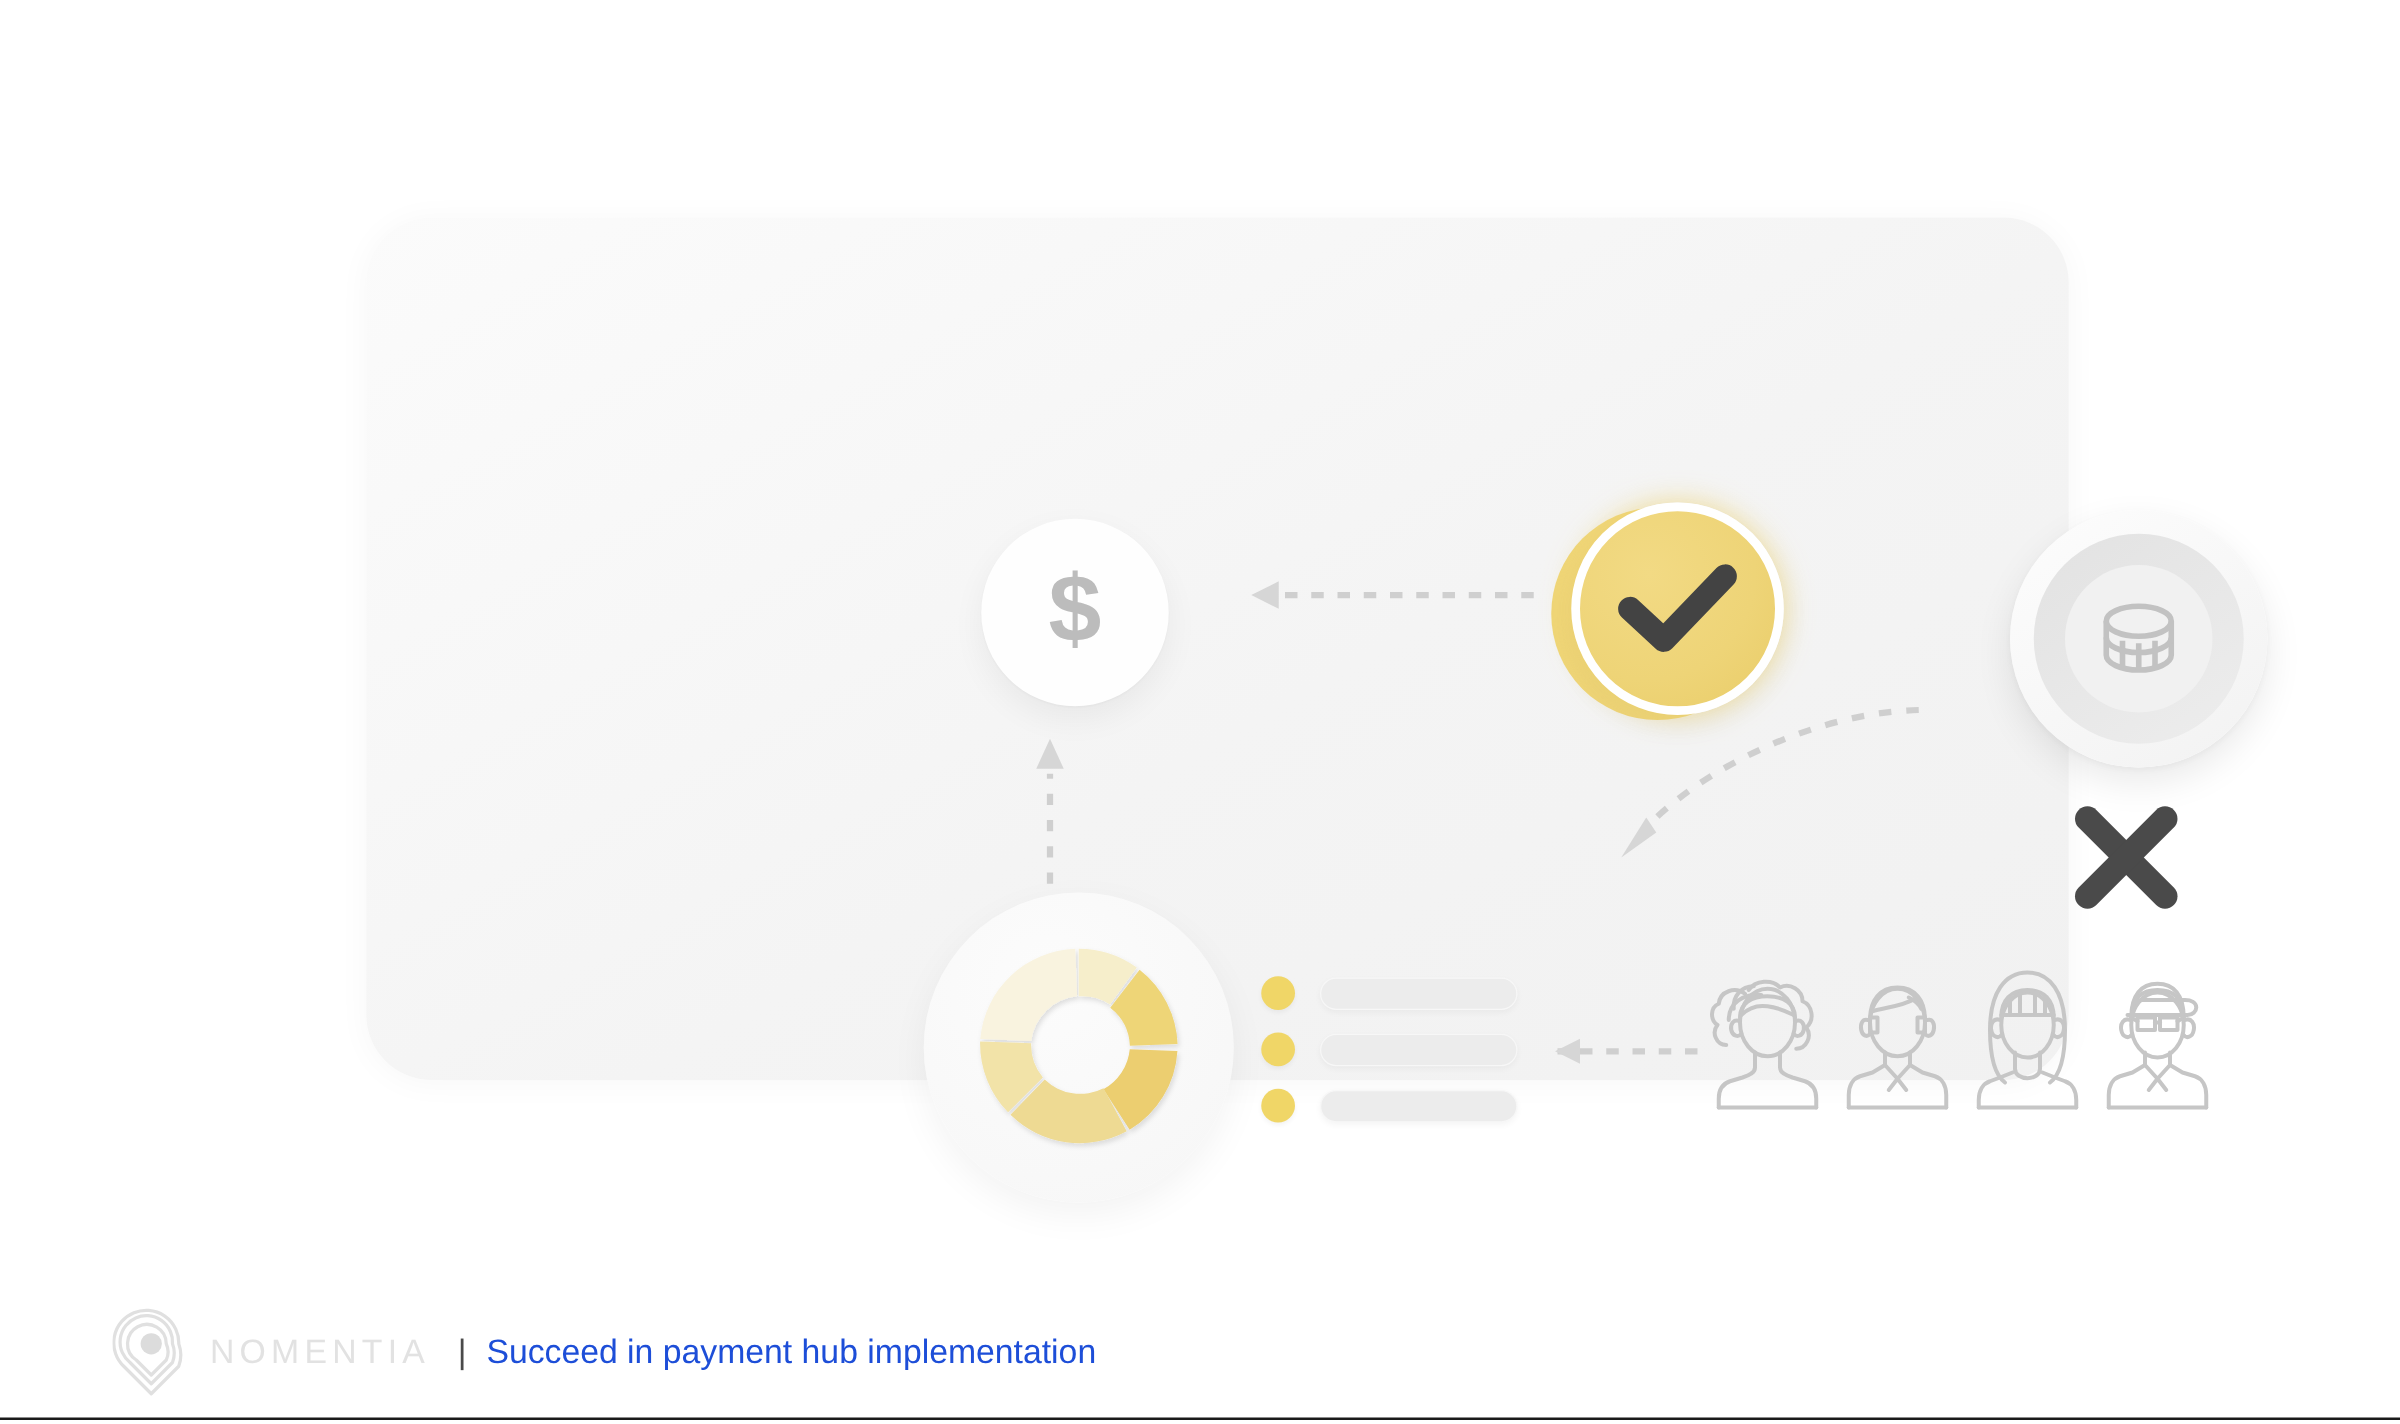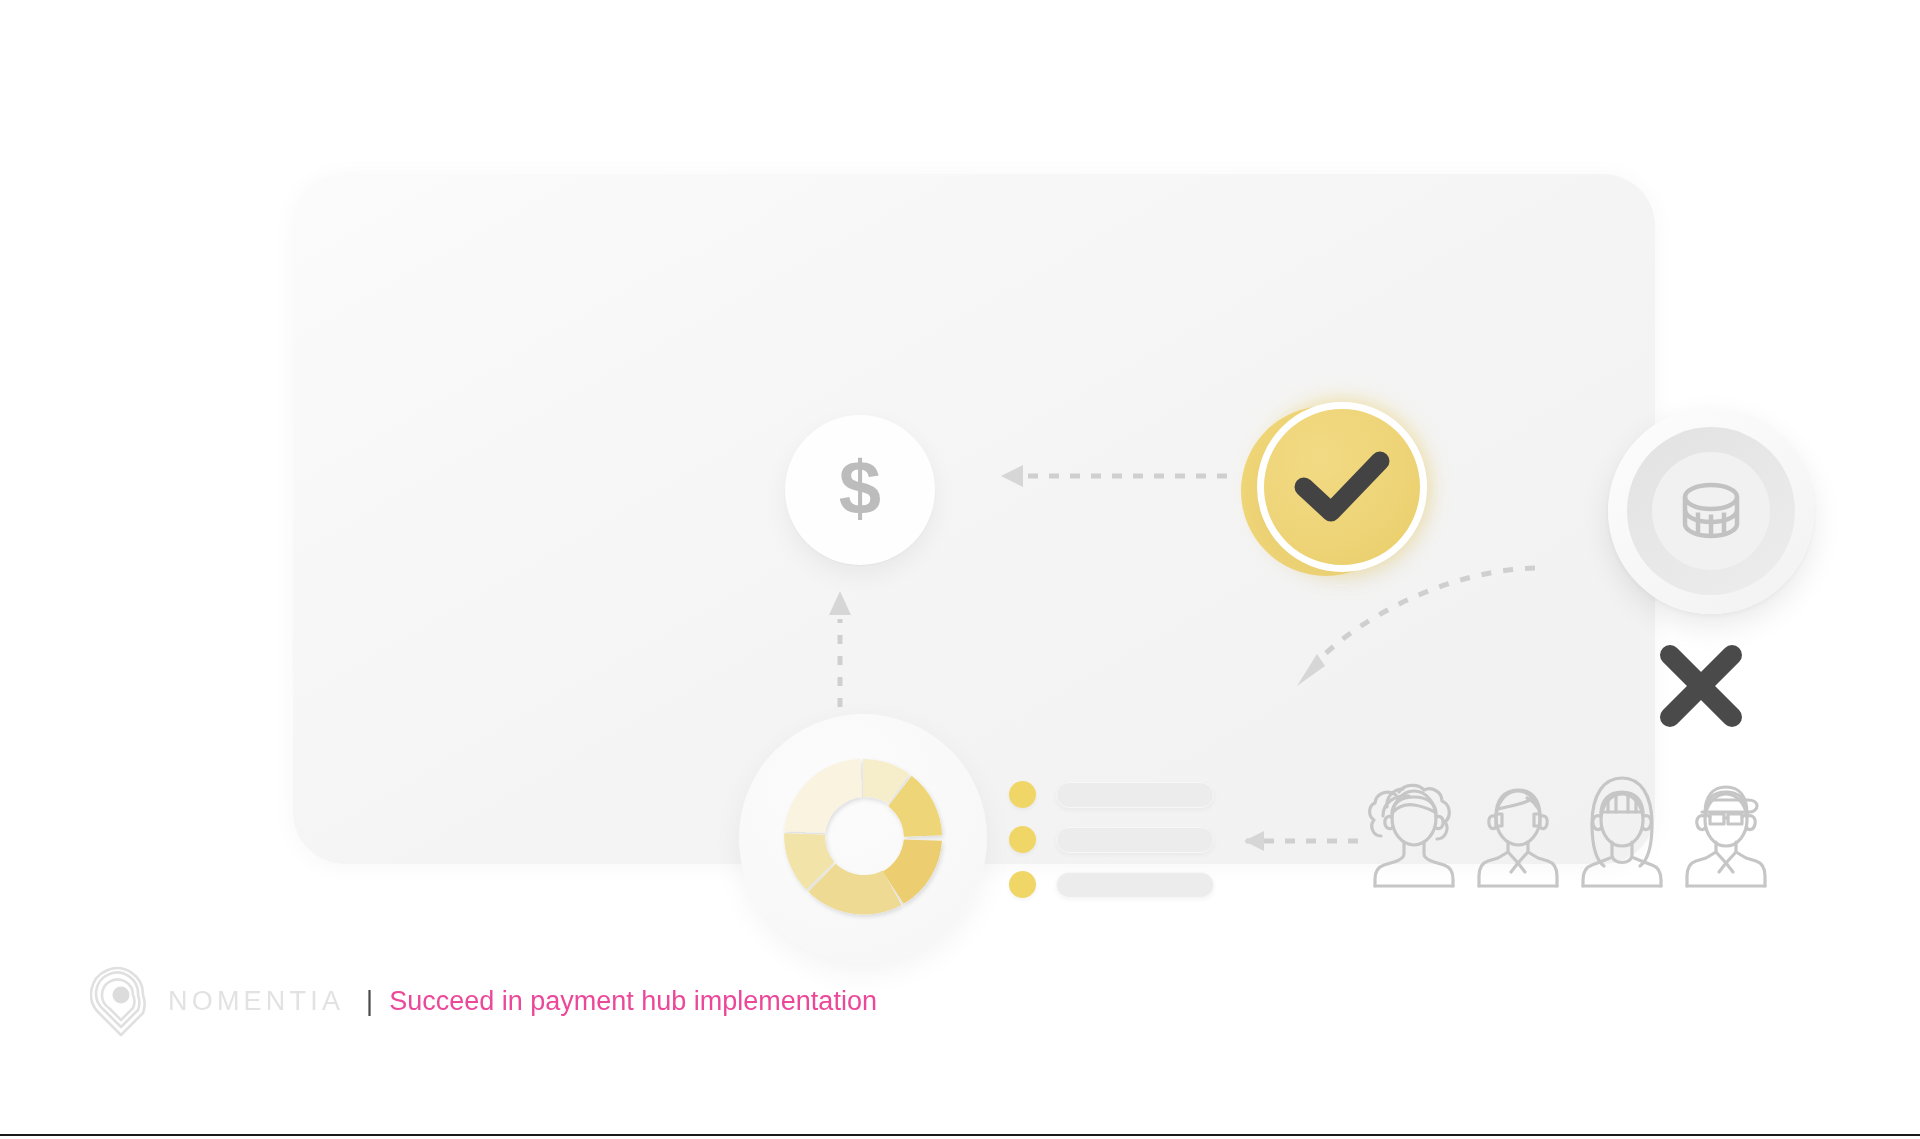--- a/index.html
+++ b/index.html
@@ -192,21 +192,21 @@
   .arrow-svg { position: absolute; overflow: visible; }
   .arrow-h { left: 678px; top: 290px; }
   .arrow-v { left: 535px; top: 415px; }
   .arrow-curve { left: 990px; top: 378px; }
   .arrow-people { left: 925px; top: 655px; }
 
   
   .footer {
     position: absolute;
     left: 90px;
-    top: 964px;
+    top: 1044px;
     display: flex;
     align-items: center;
   }
   .logo-mark {
     width: 62px;
     height: 74px;
     flex: none;
   }
   .logo-word {
     margin-left: 16px;
@@ -217,21 +217,21 @@
     white-space: nowrap;
   }
   .footer-sep {
     margin: 0 16px 0 22px;
     font-size: 27px;
     color: #4a4a4a;
     font-weight: 300;
   }
   .footer-caption {
     font-size: 27px;
-    color: #ec4899;
+    color: #1d4ed8;
     font-weight: 400;
     white-space: nowrap;
   }
 
   .bottom-rule {
     position: absolute;
     left: 0;
     top: 1134px;
     width: 1920px;
     height: 2px;

